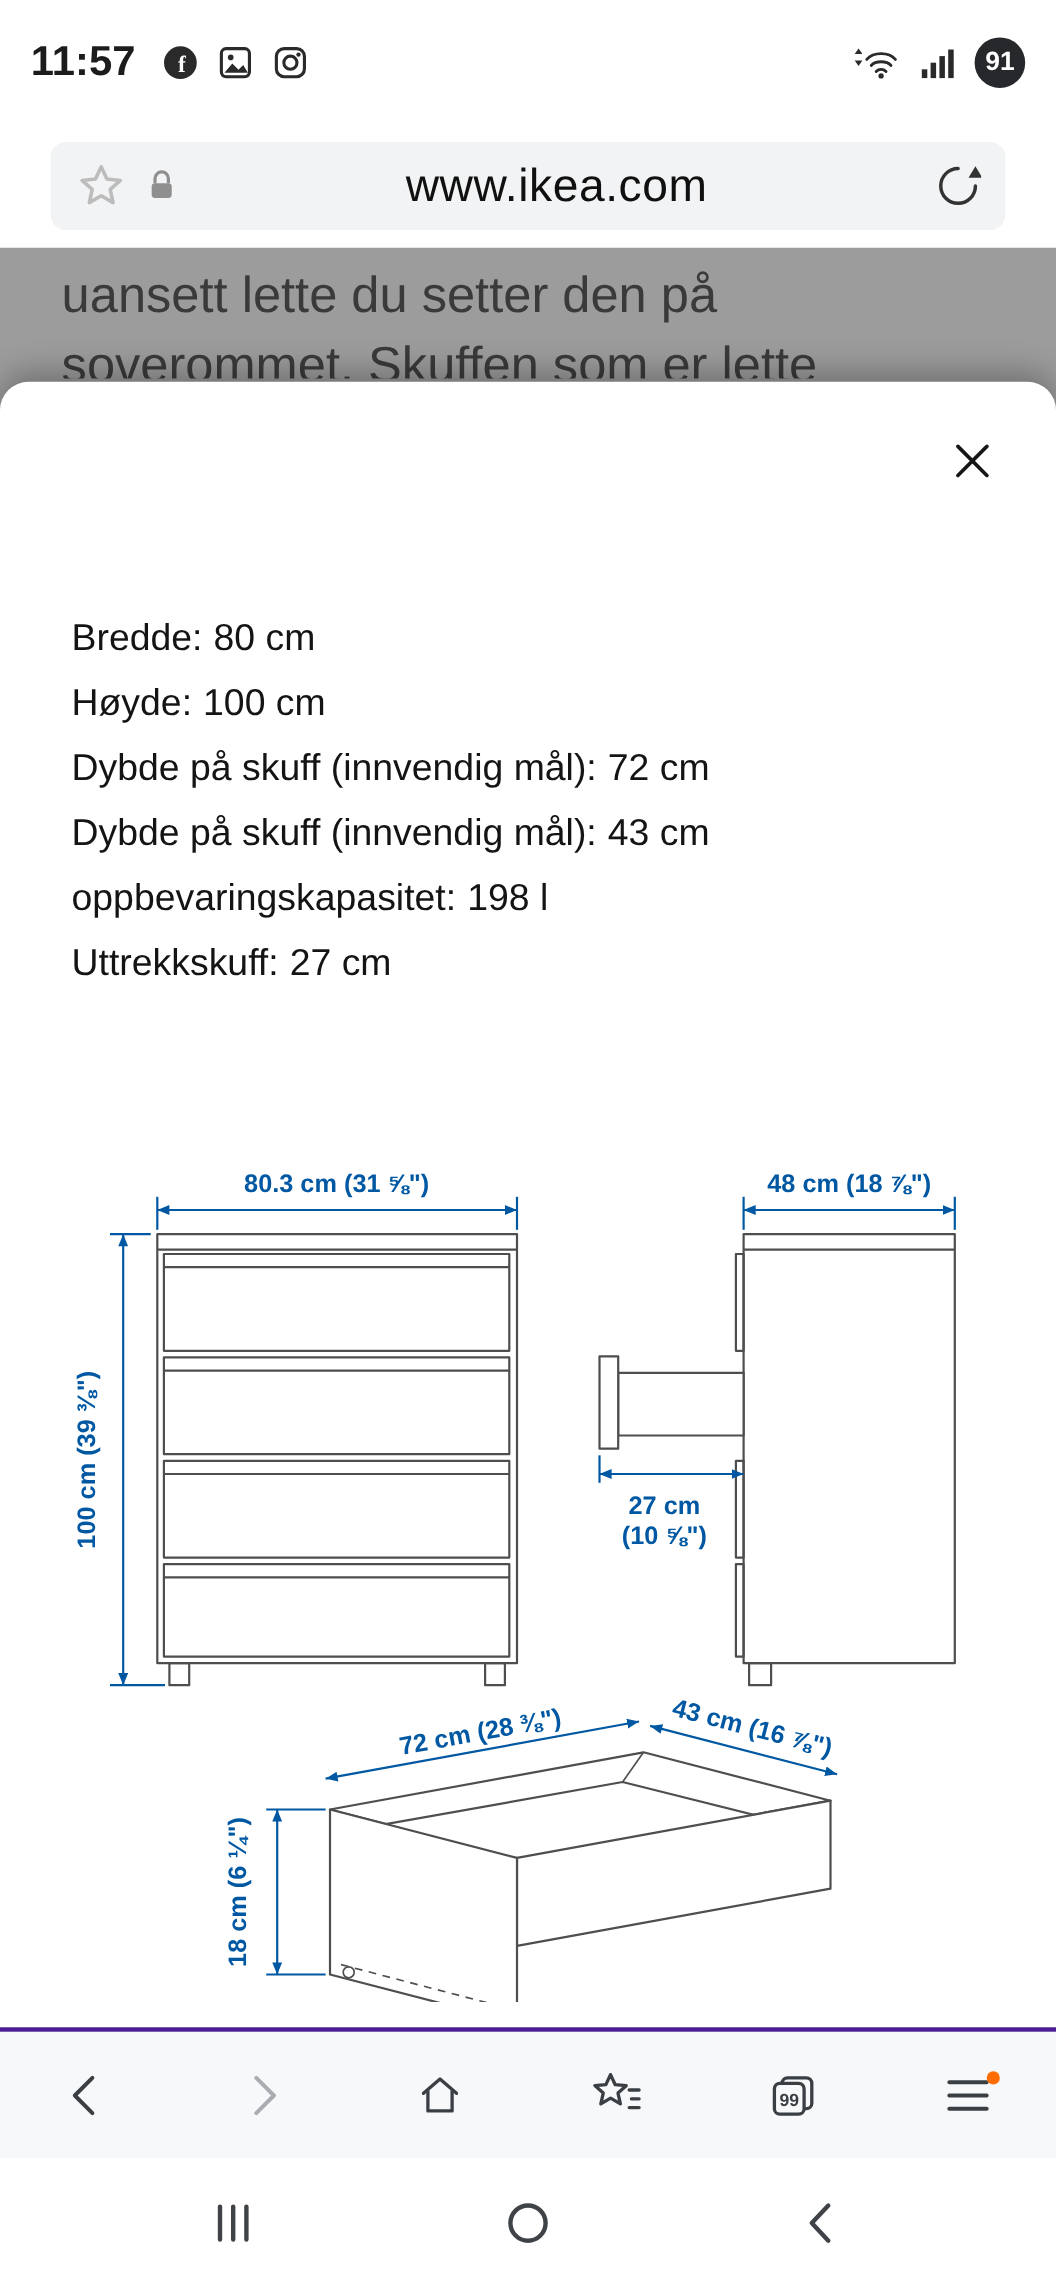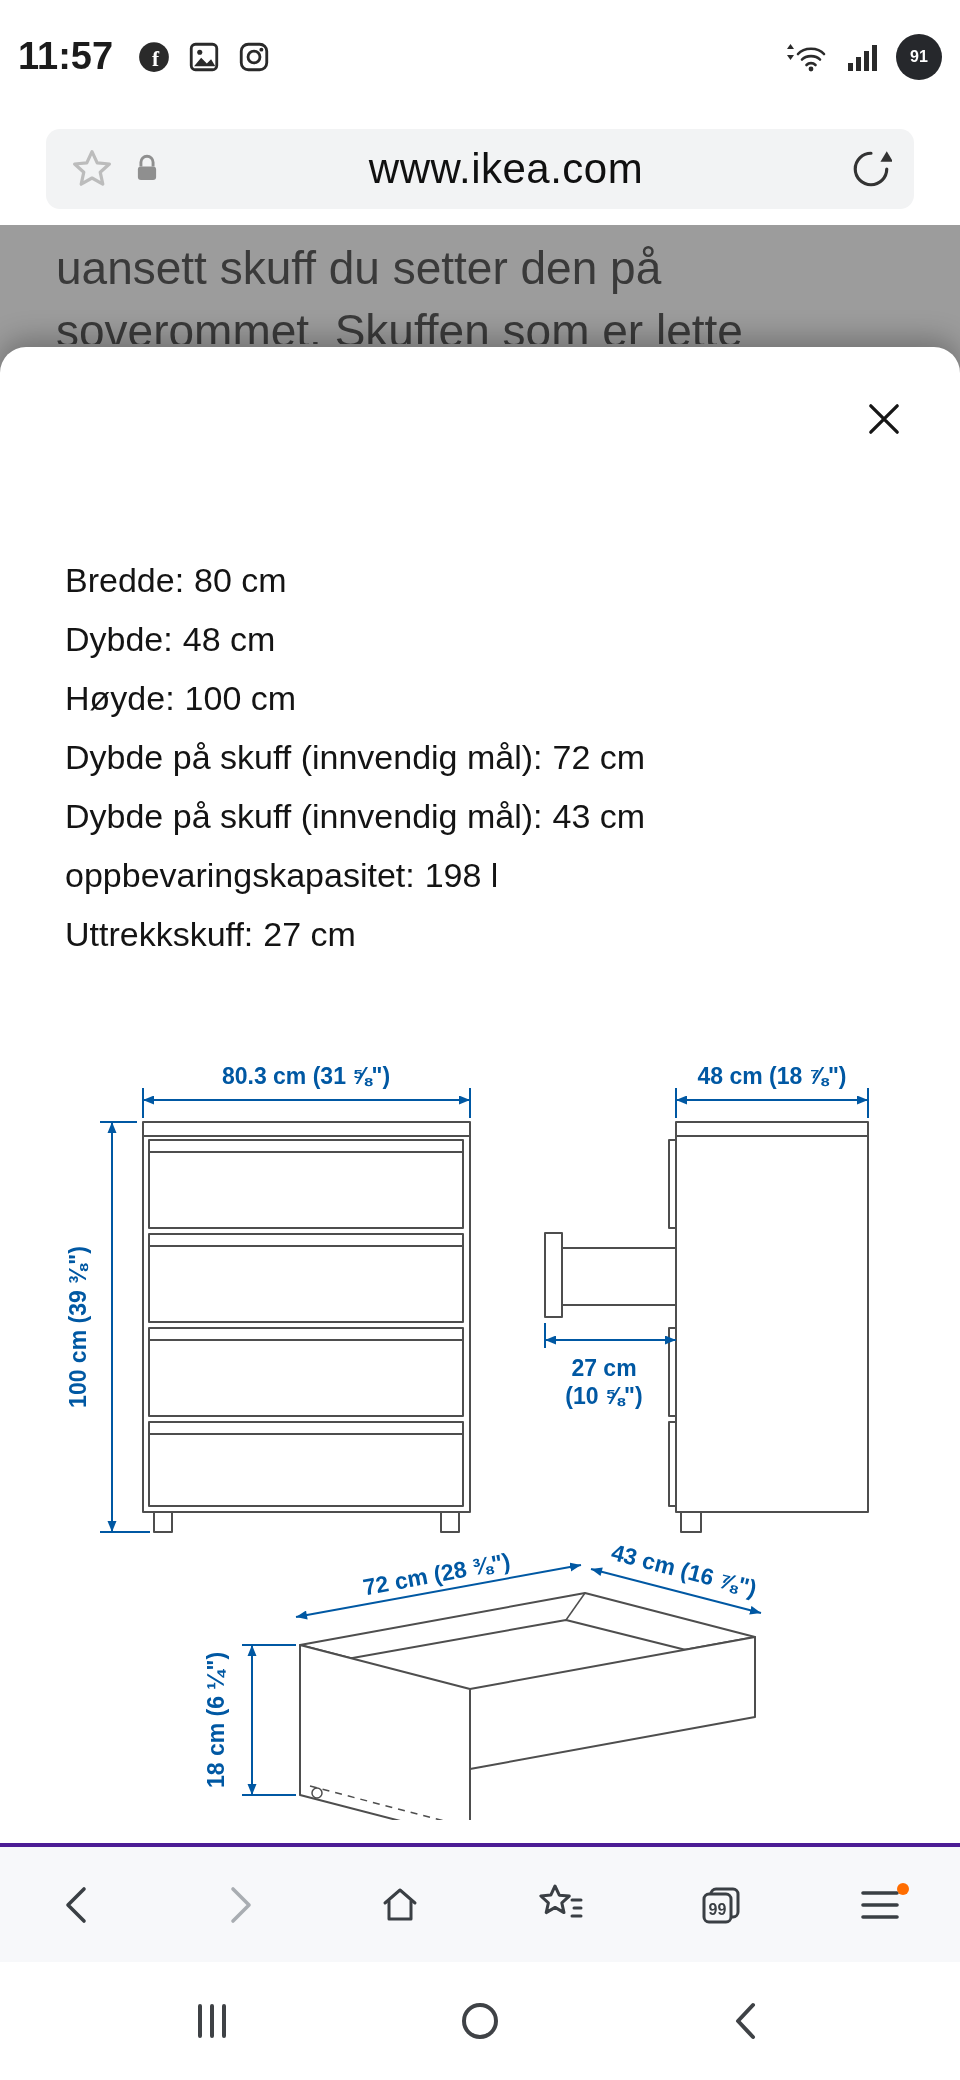--- a/index.html
+++ b/index.html
@@ -1,25 +1,25 @@
 <!DOCTYPE html>
 <html><head>
 <meta charset="utf-8">
 <style>
   *{margin:0;padding:0;box-sizing:border-box}
   html,body{width:960px;height:2080px}
   body{position:relative;background:#fff;font-family:"Liberation Sans",sans-serif;overflow:hidden}
 
   
-  .status-bar{position:absolute;top:0;left:0;right:0;height:113px;display:flex;align-items:center;justify-content:space-between;padding:0 18px;background:#fff;z-index:4}
+  .status-bar{position:absolute;top:0;left:0;right:0;height:113px;display:flex;align-items:center;justify-content:space-between;padding:0 28px;background:#fff;z-index:4}
   .sb-left,.sb-right{display:flex;align-items:center;gap:16px}
   .time{font-size:38px;font-weight:600;color:#1c1c1c;margin-right:8px}
   .sicon{width:34px;height:34px;display:block}
   .sicon.wide{width:48px}
-  .battery{width:46px;height:46px;border-radius:50%;background:#26282c;color:#fff;font-size:16px;font-weight:700;display:flex;align-items:center;justify-content:center}
+  .battery{width:46px;height:46px;border-radius:50%;background:#26282c;color:#fff;font-size:24px;font-weight:700;display:flex;align-items:center;justify-content:center}
 
   
   .address-row{position:absolute;top:113px;left:0;right:0;height:112px;background:#fff;display:flex;align-items:center;justify-content:center;z-index:4}
   .address-bar{width:868px;height:80px;background:#f2f3f4;border-radius:14px;display:flex;align-items:center;padding:0 22px}
   .ab-icon{display:block}
   .url{flex:1;text-align:center;font-size:42px;font-weight:400;color:#101010;letter-spacing:.5px}
 
   
   .page-dim{position:absolute;top:225px;left:0;right:0;height:210px;background:#9c9c9c;z-index:1}
   .page-text{height:119px;overflow:hidden;padding:12px 0 0 56px}
@@ -103,40 +103,36 @@
       <span class="url">www.ikea.com</span>
       <svg class="ab-icon" width="42" height="42" viewBox="0 0 40 40">
         <path d="M20 5 A15 15 0 1 0 35 20" stroke="#333" stroke-width="3" fill="none" stroke-linecap="round"></path>
         <polygon points="29,13 41,13 35,3" fill="#333"></polygon>
       </svg>
     </div>
   </div>
 
   <div class="page-dim">
     <div class="page-text">
-      <p>uansett skuff du setter den på</p>
+      <p>uansett lette du setter den på</p>
       <p>soverommet. Skuffen som er lette</p>
     </div>
   </div>
 
   <section class="modal">
     <button class="close-btn">
       <svg width="44" height="44" viewBox="0 0 40 40">
         <path d="M8 8 L32 32 M32 8 L8 32" stroke="#161616" stroke-width="3" stroke-linecap="round"></path>
       </svg>
     </button>
 
     <div class="specs">
       <div class="spec-row">
           <span class="spec-label">Bredde:</span>
           <span class="spec-value">80 cm</span>
-        </div>
-      <div class="spec-row">
-          <span class="spec-label">Dybde:</span>
-          <span class="spec-value">48 cm</span>
         </div>
       <div class="spec-row">
           <span class="spec-label">Høyde:</span>
           <span class="spec-value">100 cm</span>
         </div>
       <div class="spec-row">
           <span class="spec-label">Dybde på skuff (innvendig mål):</span>
           <span class="spec-value">72 cm</span>
         </div>
       <div class="spec-row">

